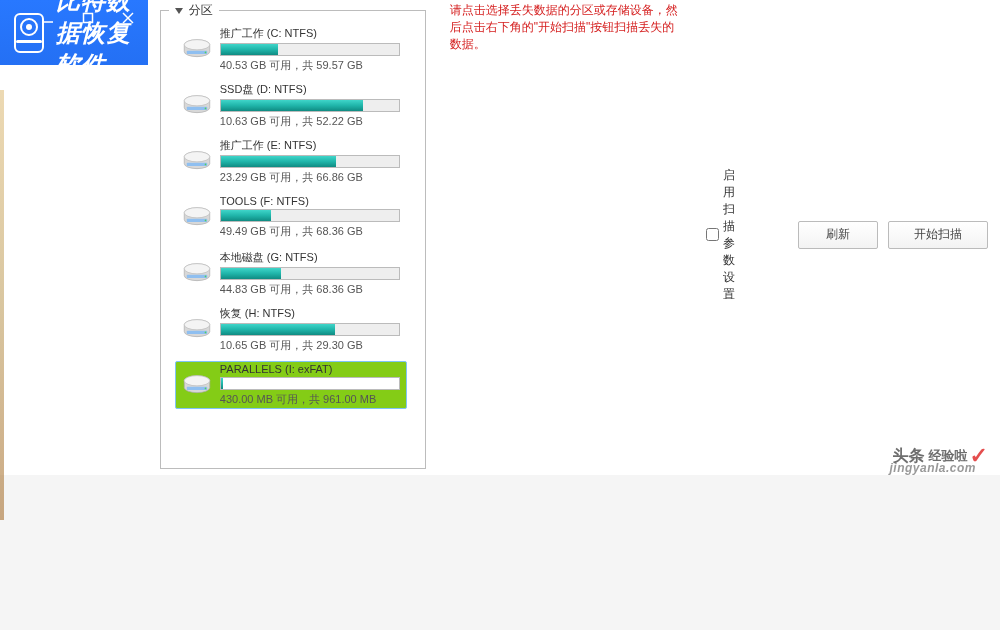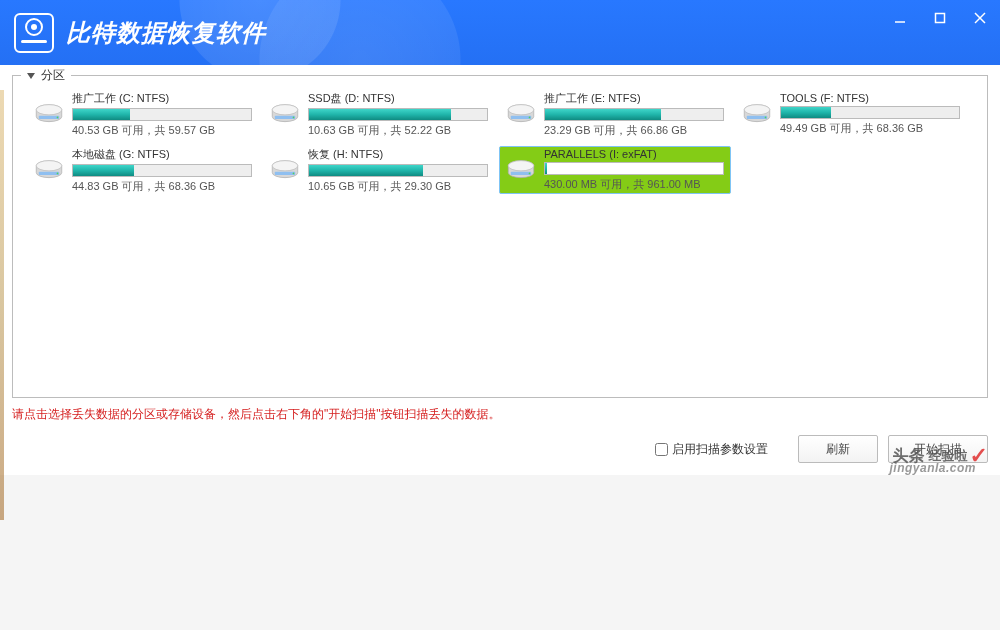--- a/index.html
+++ b/index.html
@@ -1,17 +1,17 @@
 <!DOCTYPE html>
 <html><head>
   <meta charset="utf-8">
   <style>
     * { box-sizing: border-box; margin: 0; padding: 0; font-family: "Microsoft YaHei", "PingFang SC", Arial, sans-serif; }
     body { background: #f5f5f5; width: 1000px; height: 630px; overflow: hidden; }
-    .window { width: 1000px; height: 475px; background: #fff; display: flex; flex-direction: column; }
+    .window { width: 1000px; height: 475px; background: #fff; display: flex; flex-direction: row; }
 
     .titlebar {
       height: 65px;
       background: linear-gradient(to bottom, #2878ff, #2470f4);
       display: flex; align-items: center; padding: 0 14px;
       color: #fff; position: relative;
     }
     .titlebar::after{
       content:""; position:absolute; left:60px; top:0; right:0; bottom:0;
       background:
@@ -52,21 +52,21 @@
     .drive.selected .bar{ background:#fff; }
     .bar-fill{
       position:absolute; left:0; top:0; bottom:0;
       background: linear-gradient(to bottom, #3fd5c9 0%, #20b5aa 50%, #0f8b82 100%);
     }
     .drive-stats { font-size:11px; color:#555; white-space:nowrap; }
 
     .hint { color:#d52020; font-size:12px; padding:2px 12px 6px 12px; }
 
     .footer { display:flex; align-items:center; justify-content:flex-end; padding:6px 12px 12px 12px; gap:10px; position:relative; }
-    .checkbox-wrap{ display:flex; align-items:center; font-size:12px; color:#333; margin-right:20px;justify-content:space-between;}
+    .checkbox-wrap{ display:flex; align-items:center; font-size:12px; color:#333; margin-right:53px;justify-content:space-between;}
     .checkbox-wrap input{ margin-right:4px; width:13px; height:13px;}
     .btn{
       min-width:80px; height:28px; padding:0 5px; font-size:12px; color:#444;
       background:linear-gradient(#fff,#f3f3f3); border:1px solid #bbb; border-radius:2px; cursor:pointer;
     }
     .btn-start{ min-width:100px; }
 
     .watermark{
       position:absolute; right:10px; bottom:6px; color:#555; font-size:13px; font-weight:600;
       display:flex; align-items:center; pointer-events:none; opacity:0.85;

